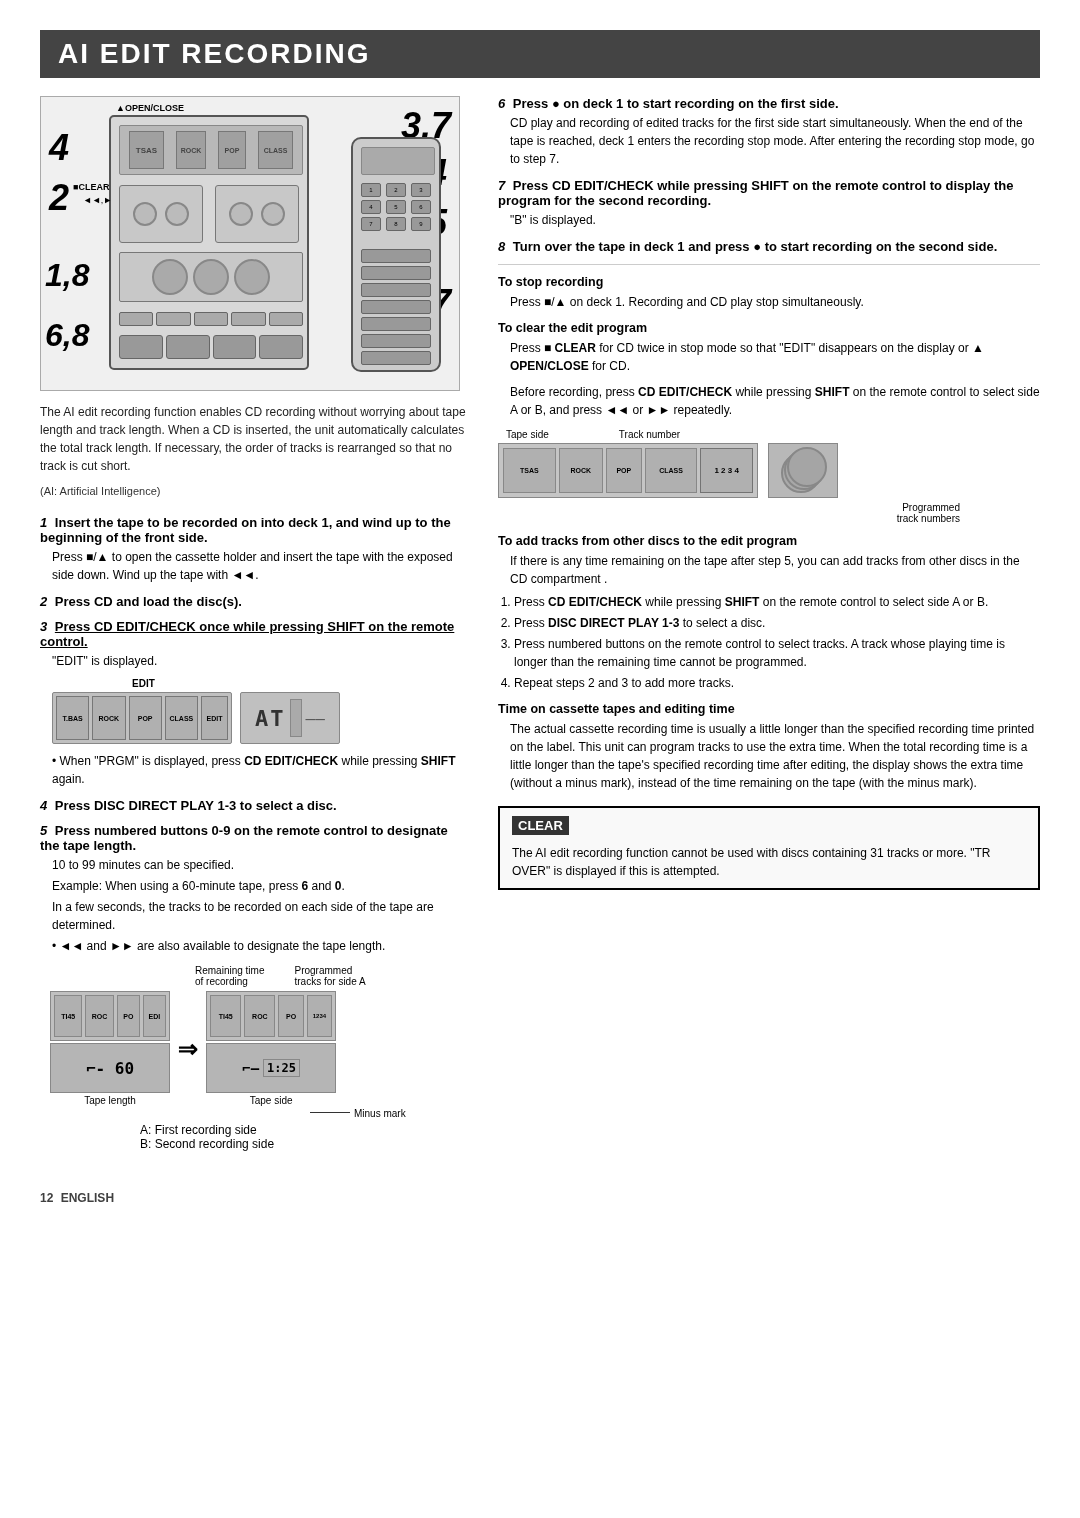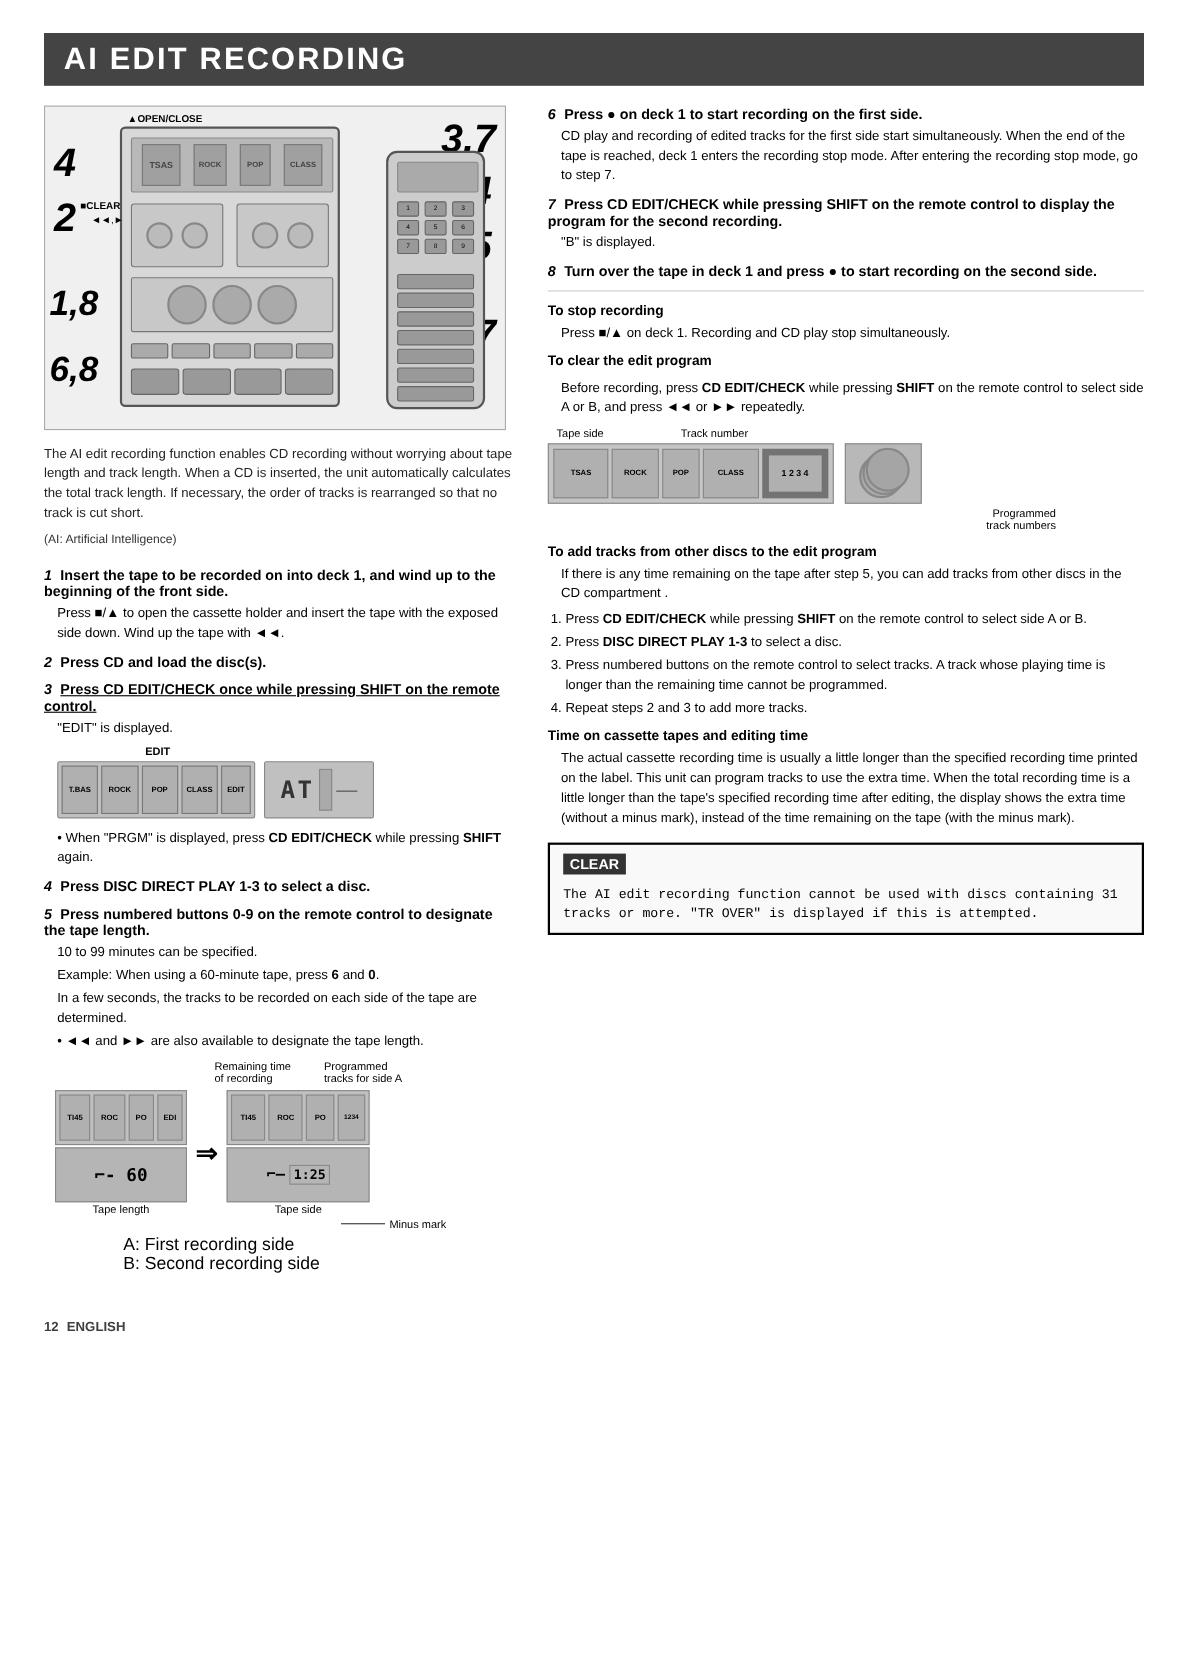--- a/index.html
+++ b/index.html
@@ -337,21 +337,21 @@
             <span style="font-size:10px;">Tape side</span>
           </div>
         </div>
 
         <div style="margin-left:270px;margin-top:2px;">
           <div style="display:flex;align-items:center;gap:4px;">
             <div style="width:40px;height:1px;border-top:1px solid #333;margin-bottom:2px;"></div>
             <span style="font-size:10px;">Minus mark</span>
           </div>
         </div>
-        <div style="margin-left:72px;margin-top:4px;font-size:16px;">
+        <div style="margin-left:100px;margin-top:4px;font-size:12px;">
           <div>A: First recording side</div>
           <div>B: Second recording side</div>
         </div>
       </div>
     </div>
   </div>
 
   <div class="right-col">
 
     <div class="step">
@@ -383,38 +383,39 @@
 
     <hr style="border:none;border-top:1px solid #ccc;margin:10px 0;">
 
     <div class="sub-section">
       <div class="sub-heading">To stop recording</div>
       <p class="step-body">Press ■/▲ on deck 1. Recording and CD play stop simultaneously.</p>
     </div>
 
     <div class="sub-section" style="margin-top:8px;">
       <div class="sub-heading">To clear the edit program</div>
+      <p class="step-body">Press <strong>■ CLEAR</strong> for CD twice in stop mode so that "EDIT" disappears on the display or <strong>▲ OPEN/CLOSE</strong> for CD.</p>
     </div>
 
     <div class="sub-section" style="margin-top:8px;">
       <p class="step-body">Before recording, press <strong>CD EDIT/CHECK</strong> while pressing <strong>SHIFT</strong> on the remote control to select side A or B, and press <strong>◄◄</strong> or <strong>►► </strong>repeatedly.</p>
     </div>
 
     <div style="margin:10px 0;">
       <div style="display:flex;gap:30px;margin-bottom:3px;margin-left:8px;">
         <span style="font-size:10px;">Tape side</span>
         <span style="font-size:10px;margin-left:40px;">Track number</span>
       </div>
       <div style="display:flex;align-items:flex-start;gap:10px;">
         <div style="border:1.5px solid #888;background:#c5c5c5;width:260px;height:55px;display:flex;align-items:center;gap:3px;padding:4px;">
           <div style="flex:1.2;height:45px;border:1px solid #888;background:#b0b0b0;font-size:7px;font-weight:bold;display:flex;align-items:center;justify-content:center;">TSAS</div>
           <div style="flex:1;height:45px;border:1px solid #888;background:#b0b0b0;font-size:7px;font-weight:bold;display:flex;align-items:center;justify-content:center;">ROCK</div>
           <div style="flex:0.8;height:45px;border:1px solid #888;background:#b0b0b0;font-size:7px;font-weight:bold;display:flex;align-items:center;justify-content:center;">POP</div>
           <div style="flex:1.2;height:45px;border:1px solid #888;background:#b0b0b0;font-size:7px;font-weight:bold;display:flex;align-items:center;justify-content:center;">CLASS</div>
-          <div style="flex:1.2;height:45px;border:6px solid #737373;background:#b0b0b0;font-size:8px;font-weight:bold;display:flex;align-items:center;justify-content:center;">1 2 3 4</div>
+          <div style="flex:1.2;height:45px;border:1px solid #737373;background:#b0b0b0;font-size:8px;font-weight:bold;display:flex;align-items:center;justify-content:center;">1 2 3 4</div>
         </div>
         <div style="display:flex;flex-direction:column;align-items:center;justify-content:center;">
           <div style="border:1.5px solid #888;background:#b8b8b8;width:70px;height:55px;display:flex;align-items:center;justify-content:center;">
             <div style="position:relative;width:45px;height:45px;">
               <div style="position:absolute;bottom:0;left:0;width:40px;height:40px;border:2px solid #888;border-radius:50%;background:#aaa;"></div>
               <div style="position:absolute;bottom:3px;left:3px;width:40px;height:40px;border:2px solid #888;border-radius:50%;background:#a8a8a8;"></div>
               <div style="position:absolute;bottom:6px;left:6px;width:40px;height:40px;border:2px solid #888;border-radius:50%;background:#a5a5a5;"></div>
             </div>
           </div>
         </div>
@@ -433,21 +434,21 @@
       </ol>
     </div>
 
     <div class="sub-section" style="margin-top:10px;">
       <div class="sub-heading">Time on cassette tapes and editing time</div>
       <p class="step-body">The actual cassette recording time is usually a little longer than the specified recording time printed on the label. This unit can program tracks to use the extra time. When the total recording time is a little longer than the tape's specified recording time after editing, the display shows the extra time (without a minus mark), instead of the time remaining on the tape (with the minus mark).</p>
     </div>
 
     <div class="note-box" style="margin-top:14px;">
       <span class="note-title">CLEAR</span>
-      <p class="note-text" style="margin-top:5px;font-family:Liberation Mono, monospace;">The AI edit recording function cannot be used with discs containing 31 tracks or more. "TR OVER" is displayed if this is attempted.</p>
+      <p class="note-text" style="margin-top:5px;">The AI edit recording function cannot be used with discs containing 31 tracks or more. "TR OVER" is displayed if this is attempted.</p>
     </div>
   </div>
 </div>
 
 
 <div class="page-footer">
   <span>12</span>
   <span style="margin-left:4px;">ENGLISH</span>
 </div>
 

